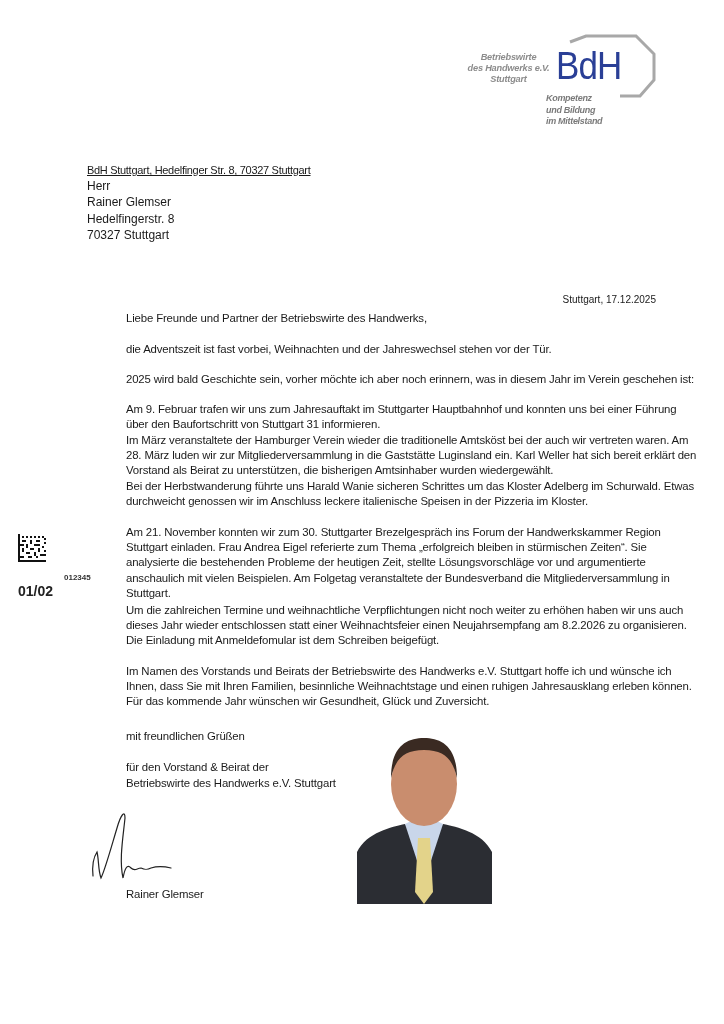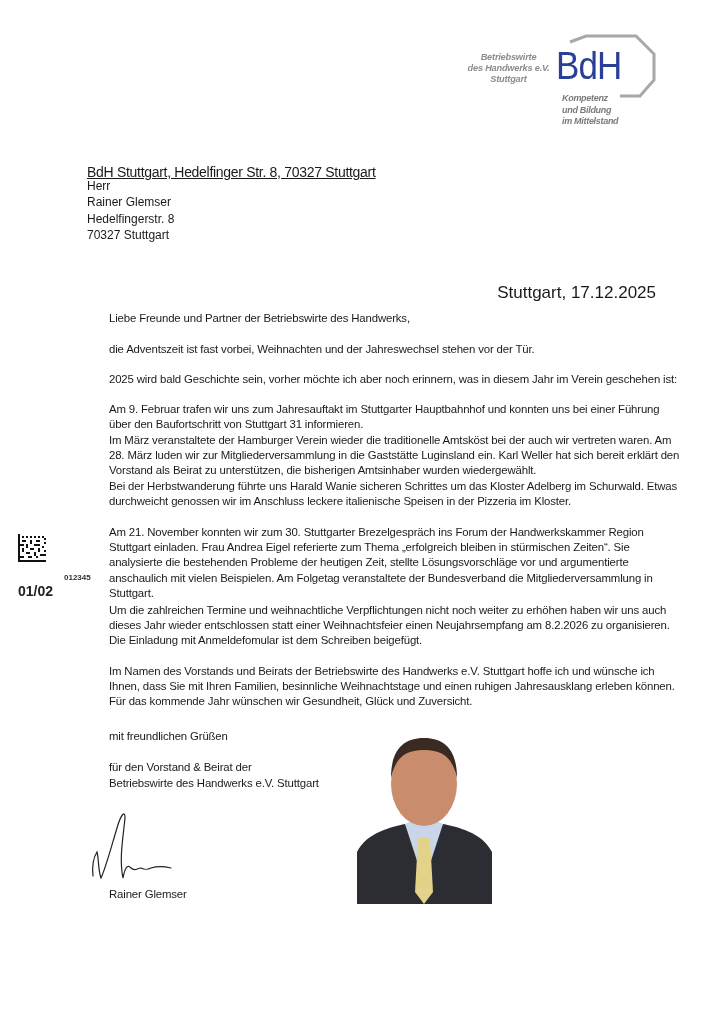--- a/index.html
+++ b/index.html
@@ -5,26 +5,26 @@
   html, body { margin: 0; padding: 0; background: #ffffff; }
   body { width: 724px; height: 1024px; position: relative; overflow: hidden;
          font-family: "Liberation Sans", sans-serif; color: #1a1a1a; }
   .abs { position: absolute; }
   .txt { font-size: 11.4px; line-height: 15.2px; letter-spacing: -0.15px; }
   .logo-left { position: absolute; left: 466px; top: 52px; width: 85px; text-align: center;
                font-style: italic; font-weight: bold; color: #8c8c8c; font-size: 9.2px; line-height: 11px; letter-spacing: -0.2px; }
   .logo-bdh { position: absolute; left: 556px; top: 46px; font-size: 38px; color: #2a3f96; letter-spacing: -1px;
               font-family: "Liberation Sans", sans-serif; line-height: 40px; transform: scaleX(0.92); transform-origin: left; }
   .logo-sub { position: absolute; left: 546px; top: 93px; font-style: italic; font-weight: bold; color: #7a7a7a;
-              font-size: 9px; line-height: 11.5px; letter-spacing: -0.3px; margin-left: 16px; }
+              font-size: 9px; line-height: 11.5px; letter-spacing: -0.3px; }
   .logo-frame { position: absolute; left: 540px; top: 34px; }
-  .sender { left: 87px; top: 164px; font-size: 14px; text-decoration: underline; letter-spacing: -0.3px; }
+  .sender { left: 87px; top: 164px; font-size: 11px; text-decoration: underline; letter-spacing: -0.3px; }
   .address { left: 87px; top: 178px; font-size: 12px; line-height: 16.4px; }
-  .date { right: 68px; top: 283px; font-size: 17px; }
-  .p { left: 77px; width: 575px; padding-left: 32px; }
+  .date { right: 68px; top: 294px; font-size: 10px; }
+  .p { left: 94px; width: 575px; padding-left: 32px; }
   .dm { left: 18px; top: 534px; width: 28px; height: 28px; }
   .dm-code { left: 20px; top: 573px; font-size: 8px; font-weight: bold; color: #333; padding-left: 44px; }
   .dm-page { left: 18px; top: 583px; font-size: 14px; font-weight: bold; color: #222; }
   .photo { left: 357px; top: 732px; width: 135px; height: 172px; }
   .sig { left: 87px; top: 808px; }
 </style>
 </head>
 <body>
 
 <div>

